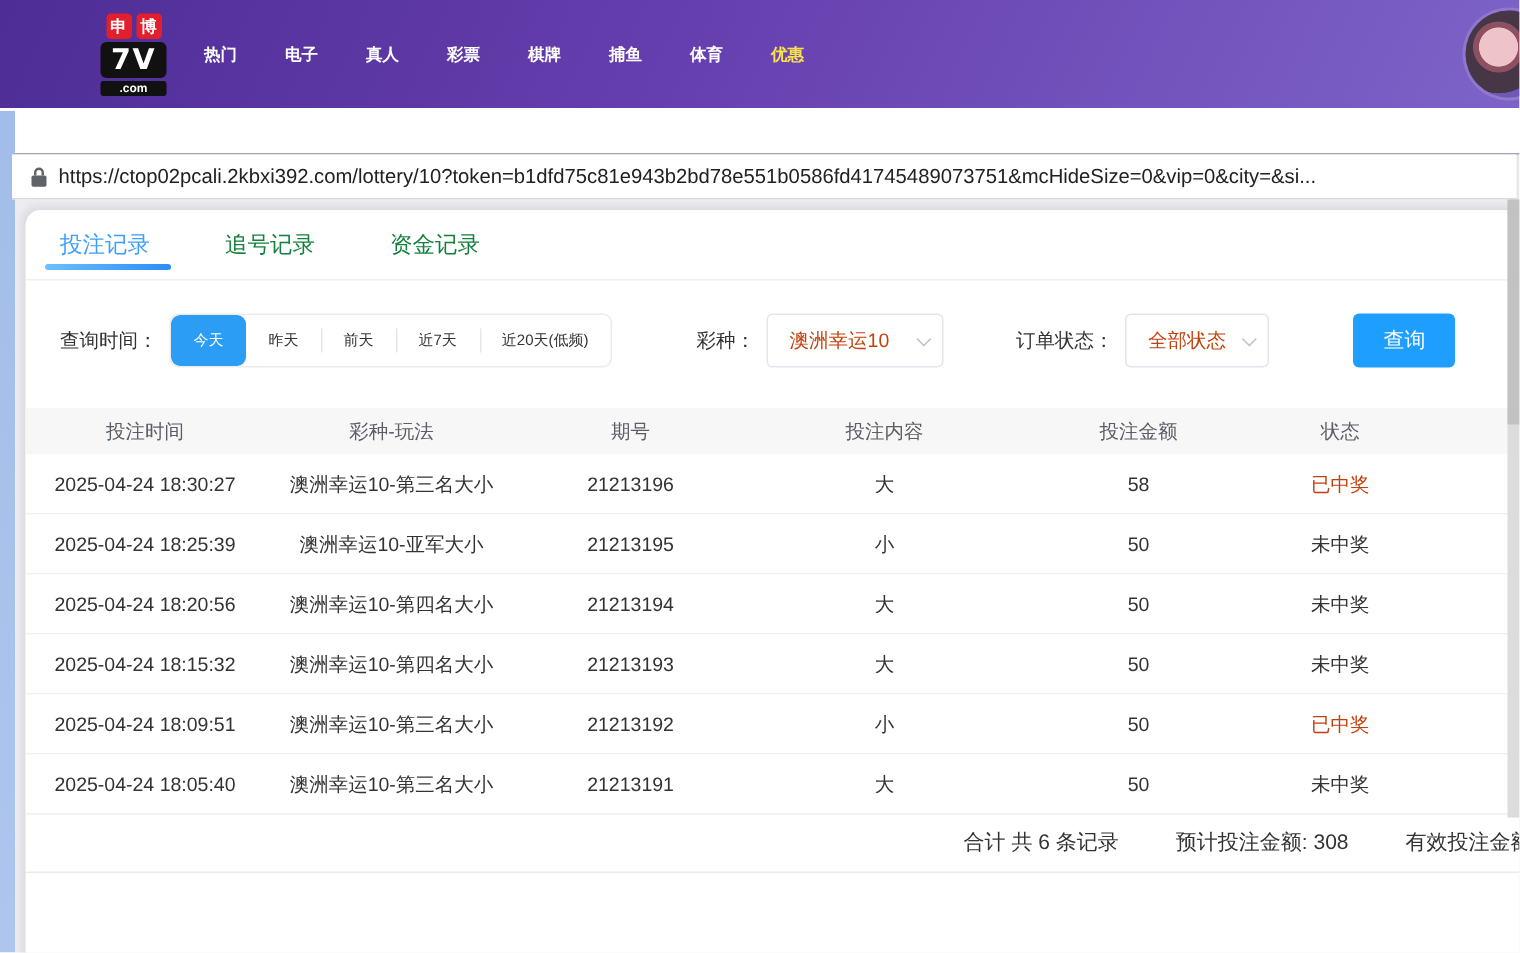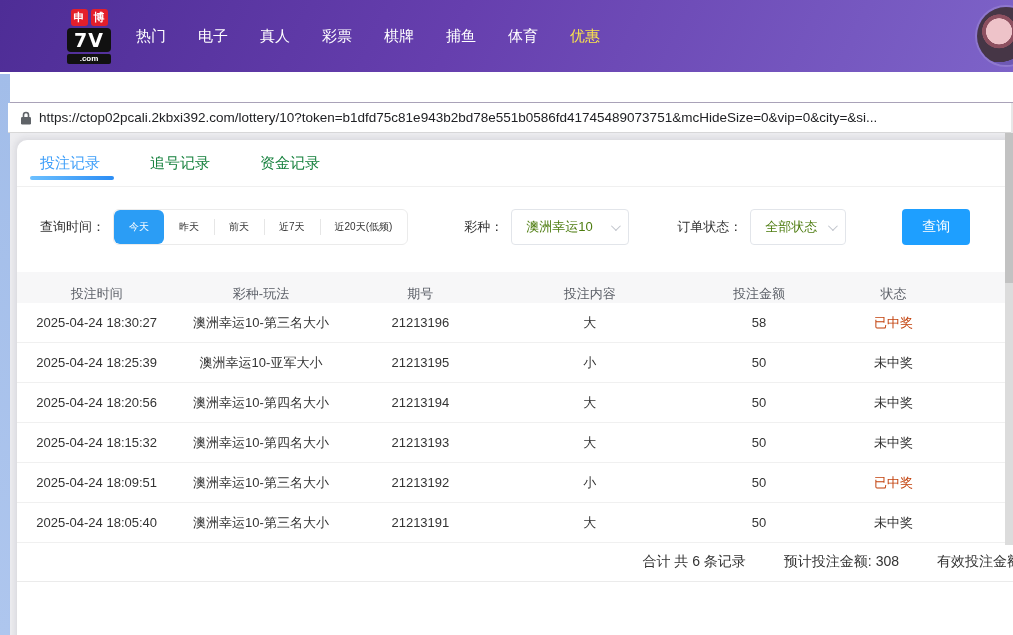--- a/index.html
+++ b/index.html
@@ -13,21 +13,21 @@
   .logo{ margin-left:58px; width:62px; display:flex; flex-direction:column; align-items:center; gap:2px; }
   .logo-row1{ display:flex; gap:3px; }
   .logo-tile-red{ width:17px; height:17px; background:#e31f2b; border-radius:3px; color:#fff;
     font-size:11px; font-weight:bold; display:flex; align-items:center; justify-content:center; }
   .logo-7v{ width:44px; height:24px; background:#111; border-radius:4px; color:#fff;
     font-size:19px; font-weight:bold; display:flex; align-items:center; justify-content:center;
     letter-spacing:1px; font-family:"DejaVu Sans",sans-serif; }
   .logo-com{ width:44px; height:10px; background:#111; border-radius:2px; color:#fff;
     font-size:8px; font-weight:bold; display:flex; align-items:center; justify-content:center; line-height:1; }
   .nav-items{ display:flex; gap:32px; margin-left:16px; }
-  .nav-item{ color:#ffffff; font-size:15px; font-weight:normal; cursor:pointer; white-space:nowrap; }
+  .nav-item{ color:#ffffff; font-size:11px; font-weight:bold; cursor:pointer; white-space:nowrap; }
   .nav-item.highlight{ color:#f9e34c; }
   .avatar{ position:absolute; right:-22px; top:7px; width:58px; height:58px; border-radius:50%;
     background:radial-gradient(circle at 38% 42%, #eec3c9 0 26%, #8d5060 27% 34%, #463646 35% 62%, #6e59b4 63%);
     box-shadow:0 0 0 2px rgba(255,255,255,0.15); }
 
   
   .left-strip{ position:absolute; left:0; top:74px; width:10px; height:561px;
     background:linear-gradient(180deg,#a2bde9,#aec6ee); }
   .titlebar{ position:absolute; left:10px; top:72px; width:1003px; height:31px; background:#e7e7e7;
     border-top:1px solid #a9a2b8; display:flex; align-items:center;margin-top:30px; }
@@ -61,34 +61,34 @@
   .time-group{ display:flex; align-items:stretch; border:1px solid #ebebeb; border-radius:6px;
     margin-left:8px; height:36px; overflow:hidden; background:#fff; }
   .time-opt{ padding:0 15px; display:flex; align-items:center; font-size:10px; color:#333;
     cursor:pointer; position:relative; }
   .time-opt + .time-opt::before{ content:""; position:absolute; left:0; top:9px; bottom:9px; width:1px; background:#e6e6e6; }
   .time-opt.active{ background:#2b9df5; color:#fff; border-radius:6px; }
   .time-opt.active::before{ display:none; }
   .time-opt.active + .time-opt::before{ display:none; }
 
   .select{ display:flex; align-items:center; justify-content:space-between; border:1px solid #e2e5ea;
-    border-radius:4px; height:36px; background:#fff; font-size:13px; color:#4d7c0f; cursor:pointer;
+    border-radius:4px; height:36px; background:#fff; font-size:13px; color:#c2410c; cursor:pointer;
     padding:0 10px 0 14px; }
   .chevron{ width:7px; height:7px; border-right:1.6px solid #c0c4cc; border-bottom:1.6px solid #c0c4cc;
     transform:rotate(45deg) translateY(-2px); margin-left:10px; }
   .sel-lottery{ width:118px; margin-left:8px; }
   .sel-status{ width:96px; margin-left:8px; }
   .lbl-lottery{ margin-left:56px; }
   .lbl-status{ margin-left:48px; }
   .search-btn{ margin-left:56px; width:68px; height:36px; background:#1e9fff; color:#fff; border:none;
     border-radius:4px; font-size:14px; cursor:pointer; font-family:inherit; }
 
   
   .bet-table{ margin-top:27px; width:100%; }
-  .thead{ display:flex; background:#f7f7f8; height:31px; align-items:flex-end; }
+  .thead{ display:flex; background:#f7f7f8; height:31px; align-items:center; }
   .th{ font-size:13px; color:#5a5e66; text-align:center; }
   .trow{ display:flex; align-items:center; height:40px; border-bottom:1px solid #f0f0f0; background:#fff; }
   .td{ font-size:13px; color:#333; text-align:center; white-space:nowrap; overflow:hidden; }
   .col-0{ width:16%; } .col-1{ width:17%; } .col-2{ width:15%; }
   .col-3{ width:19%; } .col-4{ width:15%; } .col-5{ width:12%; }
   .td.won{ color:#c2410c; }
 
   .summary-row{ display:flex; justify-content:flex-end; align-items:center; gap:38px; height:39px;
     border-bottom:1px solid #ebebeb; padding-right:0; margin-right:-8px; }
   .summary-item{ font-size:14px; color:#333; white-space:nowrap; }

